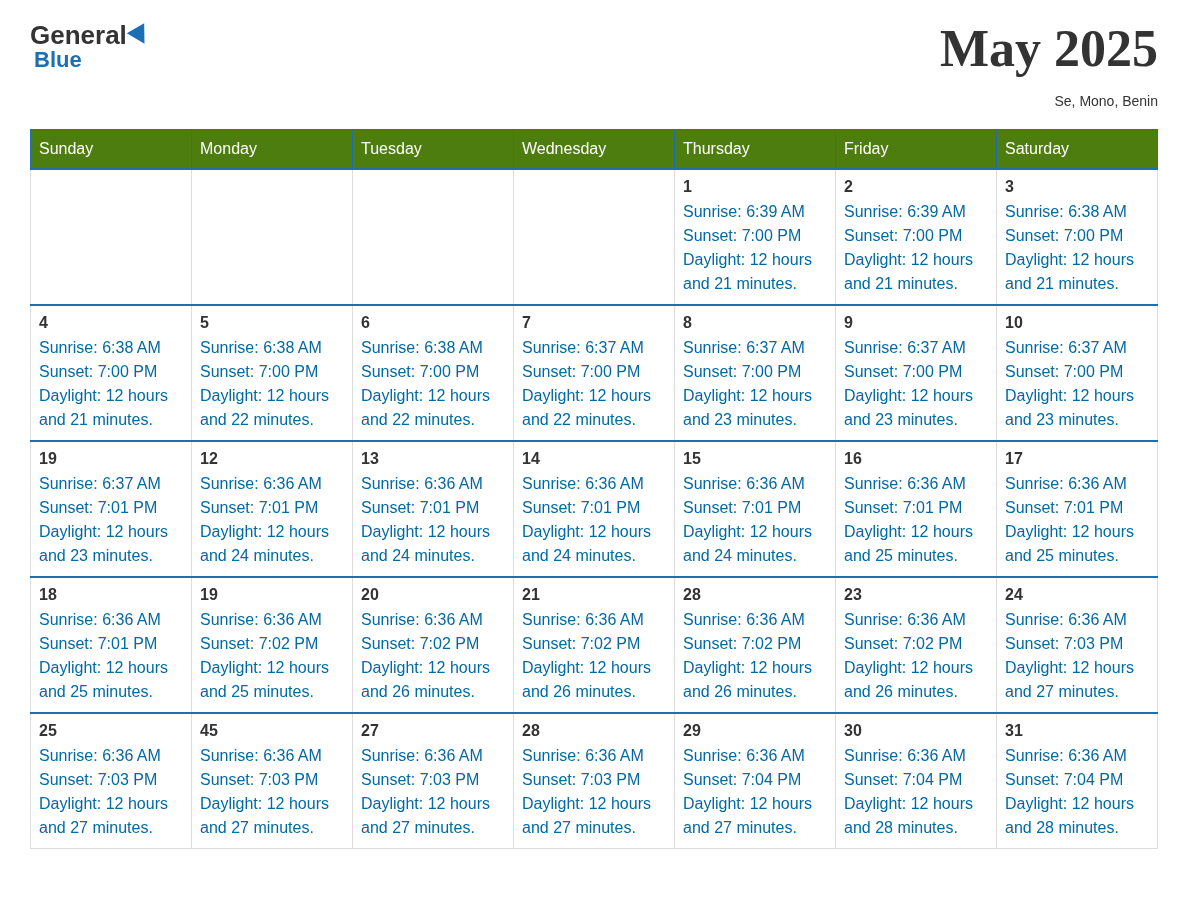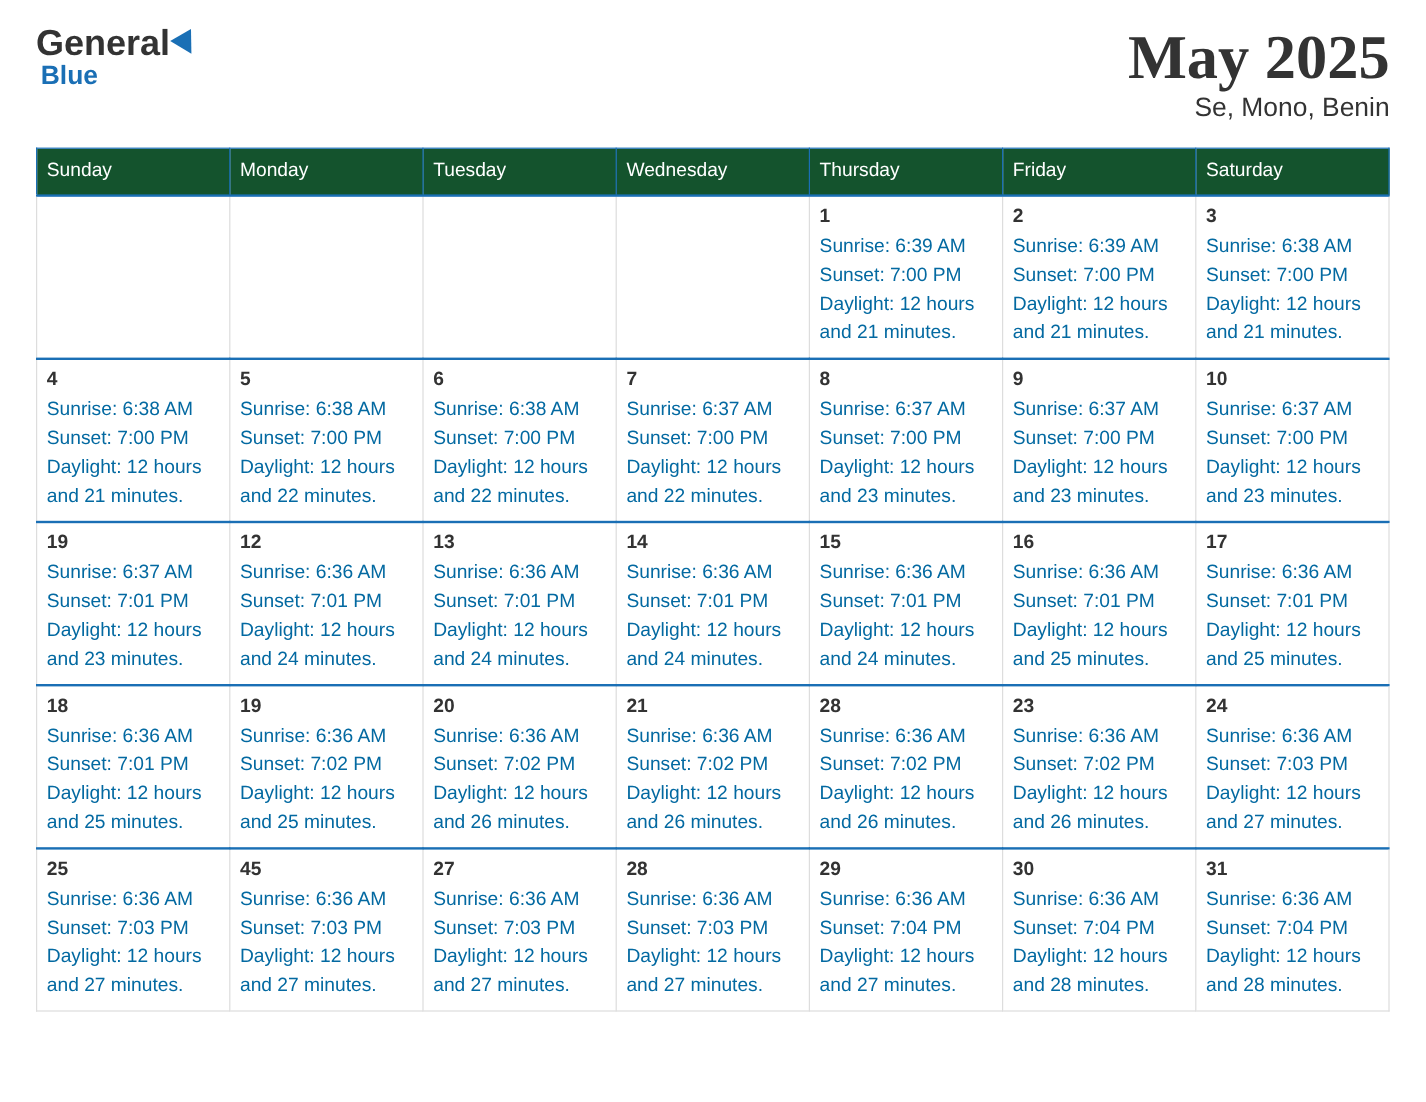--- a/index.html
+++ b/index.html
@@ -21,21 +21,21 @@
 
     .logo {
       display: flex;
       flex-direction: column;
       align-items: flex-start;
     }
 
     .logo-text {
       display: flex;
       align-items: center;
-      font-size: 30px;
+      font-size: 26px;
       font-weight: bold;
       color: #333;
     }
 
     .logo-general { color: #333; }
 
     .logo-triangle {
       width: 0;
       height: 0;
       border-left: 10px solid transparent;
@@ -60,33 +60,33 @@
 
     .month-title {
       font-size: 52px;
       font-weight: bold;
       color: #333;
       line-height: 1.1;
       font-family: Liberation Serif, serif;
     }
 
     .location-title {
-      font-size: 22px;
-      color: #333;
-      margin-top: 0;
+      font-size: 14px;
+      color: #333;
+      margin-top: 16px;
     }
 
     .calendar {
       width: 100%;
       border-collapse: collapse;
       border: 1px solid #ccc;
     }
 
     .calendar thead tr {
-      background-color: #14532d;
+      background-color: #4d7c0f;
       padding-left: 34px;
     }
 
     .calendar thead th {
       color: #fff;
       padding: 10px 8px;
       font-size: 16px;
       font-weight: normal;
       border: 1px solid #1a6fb5;
       text-align: left;

